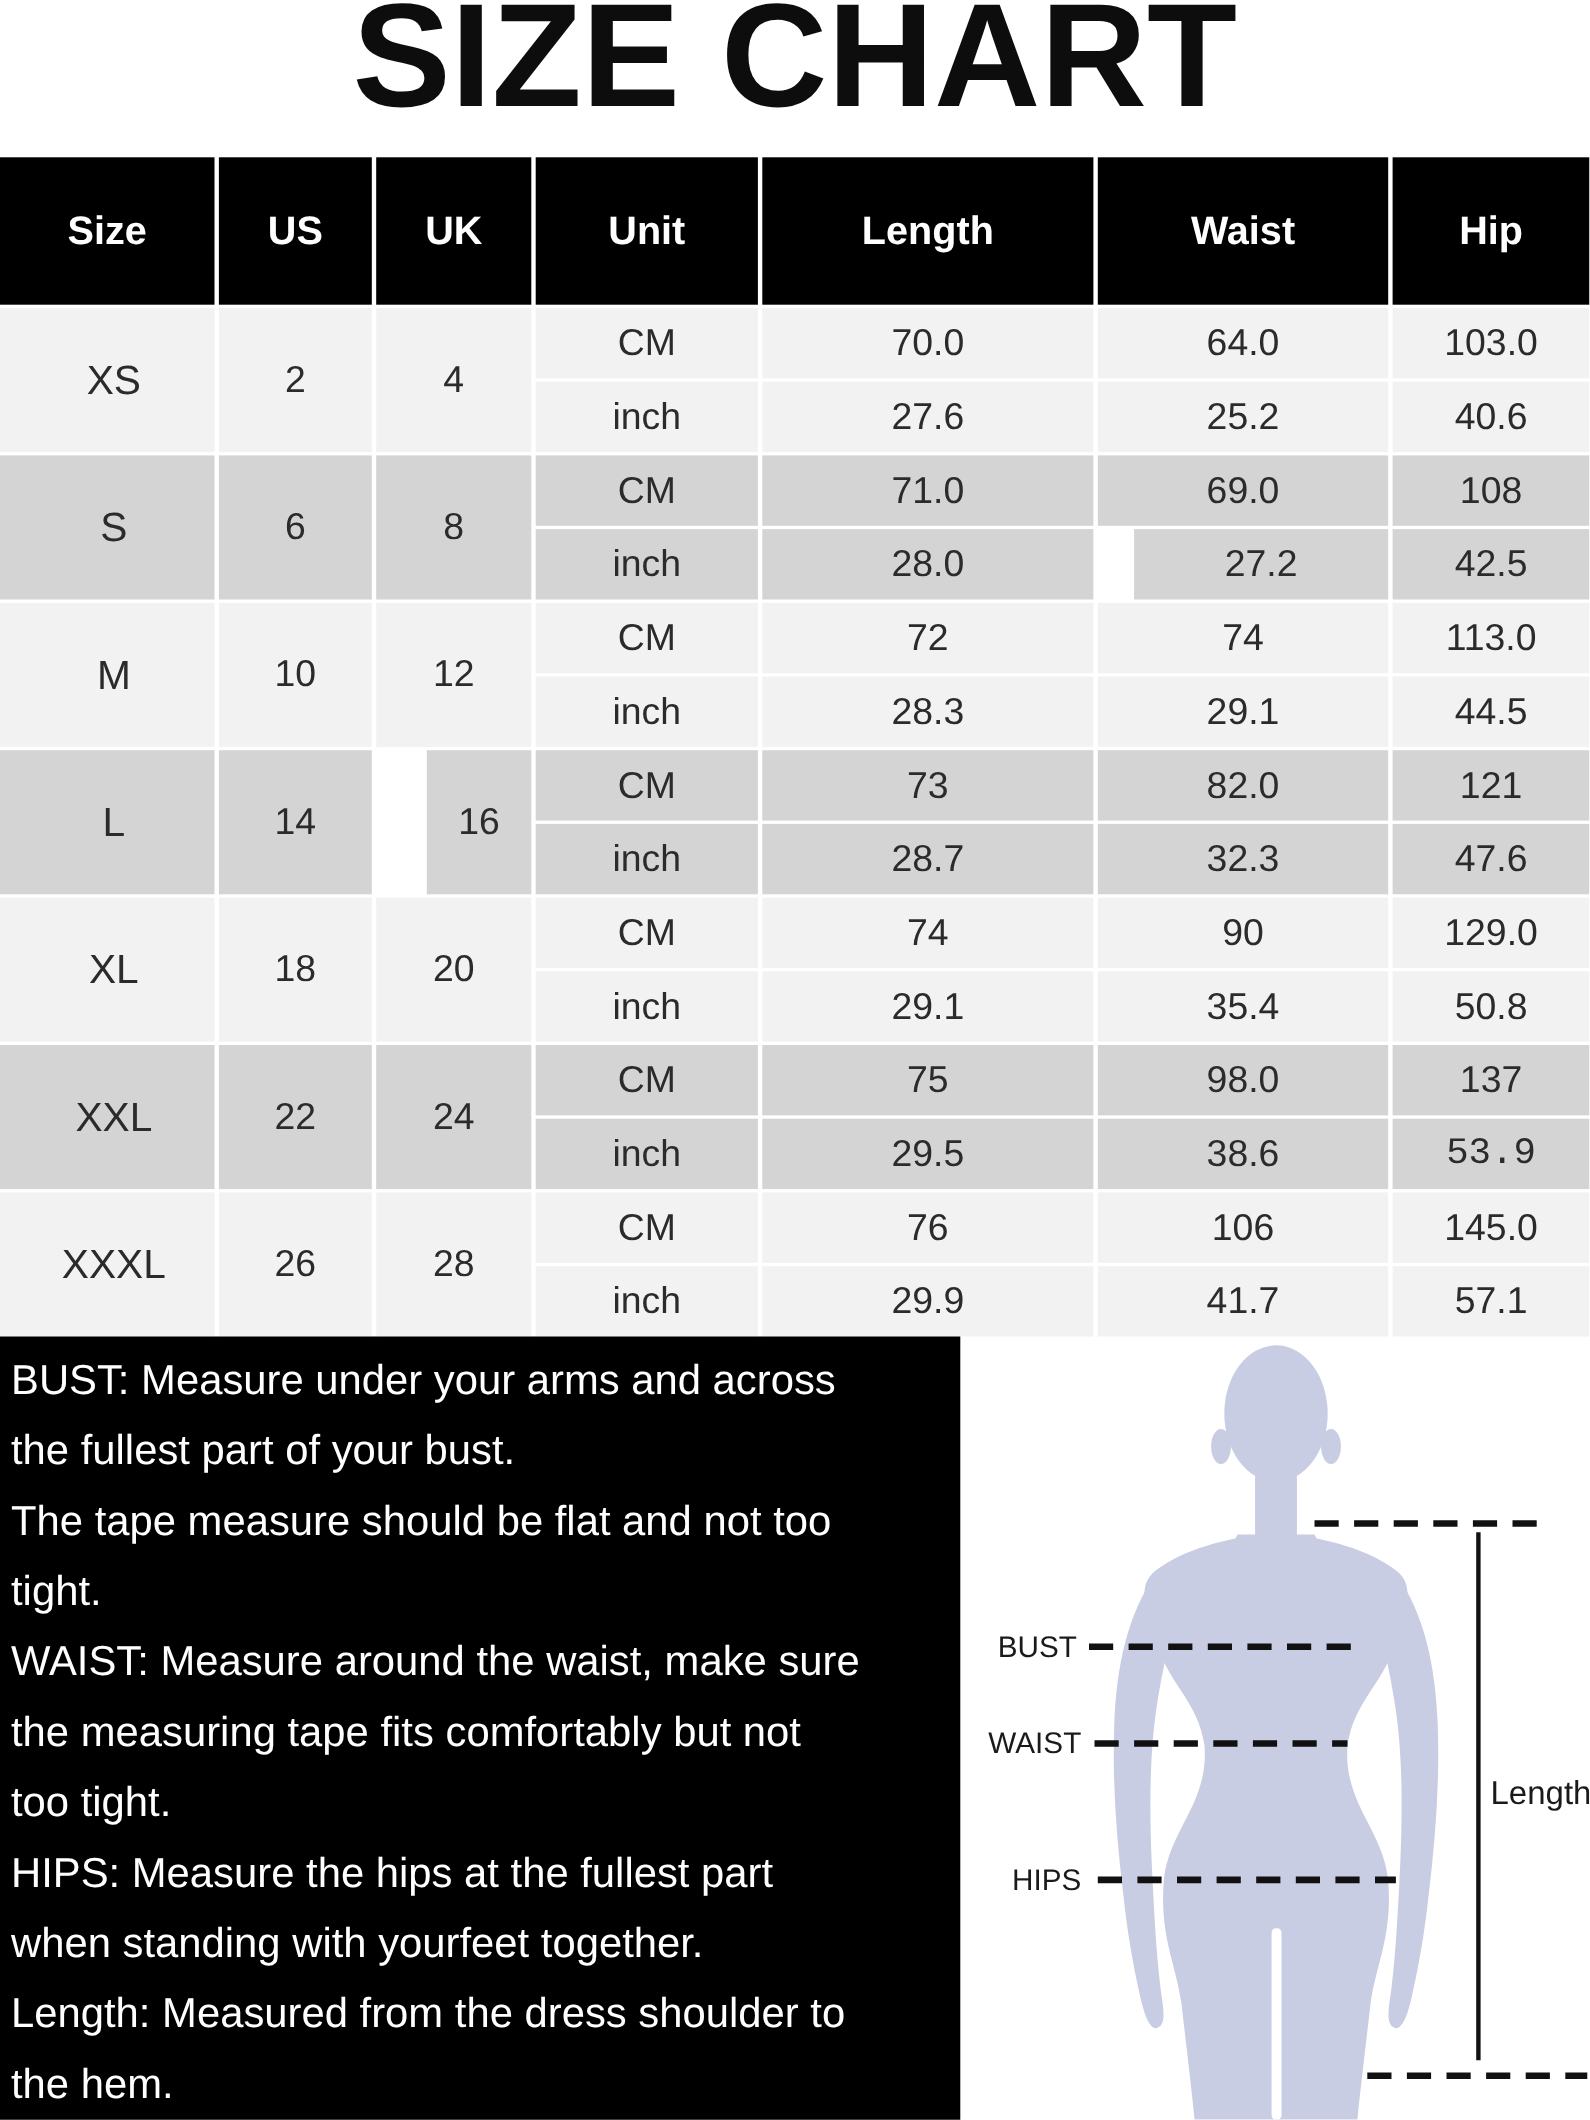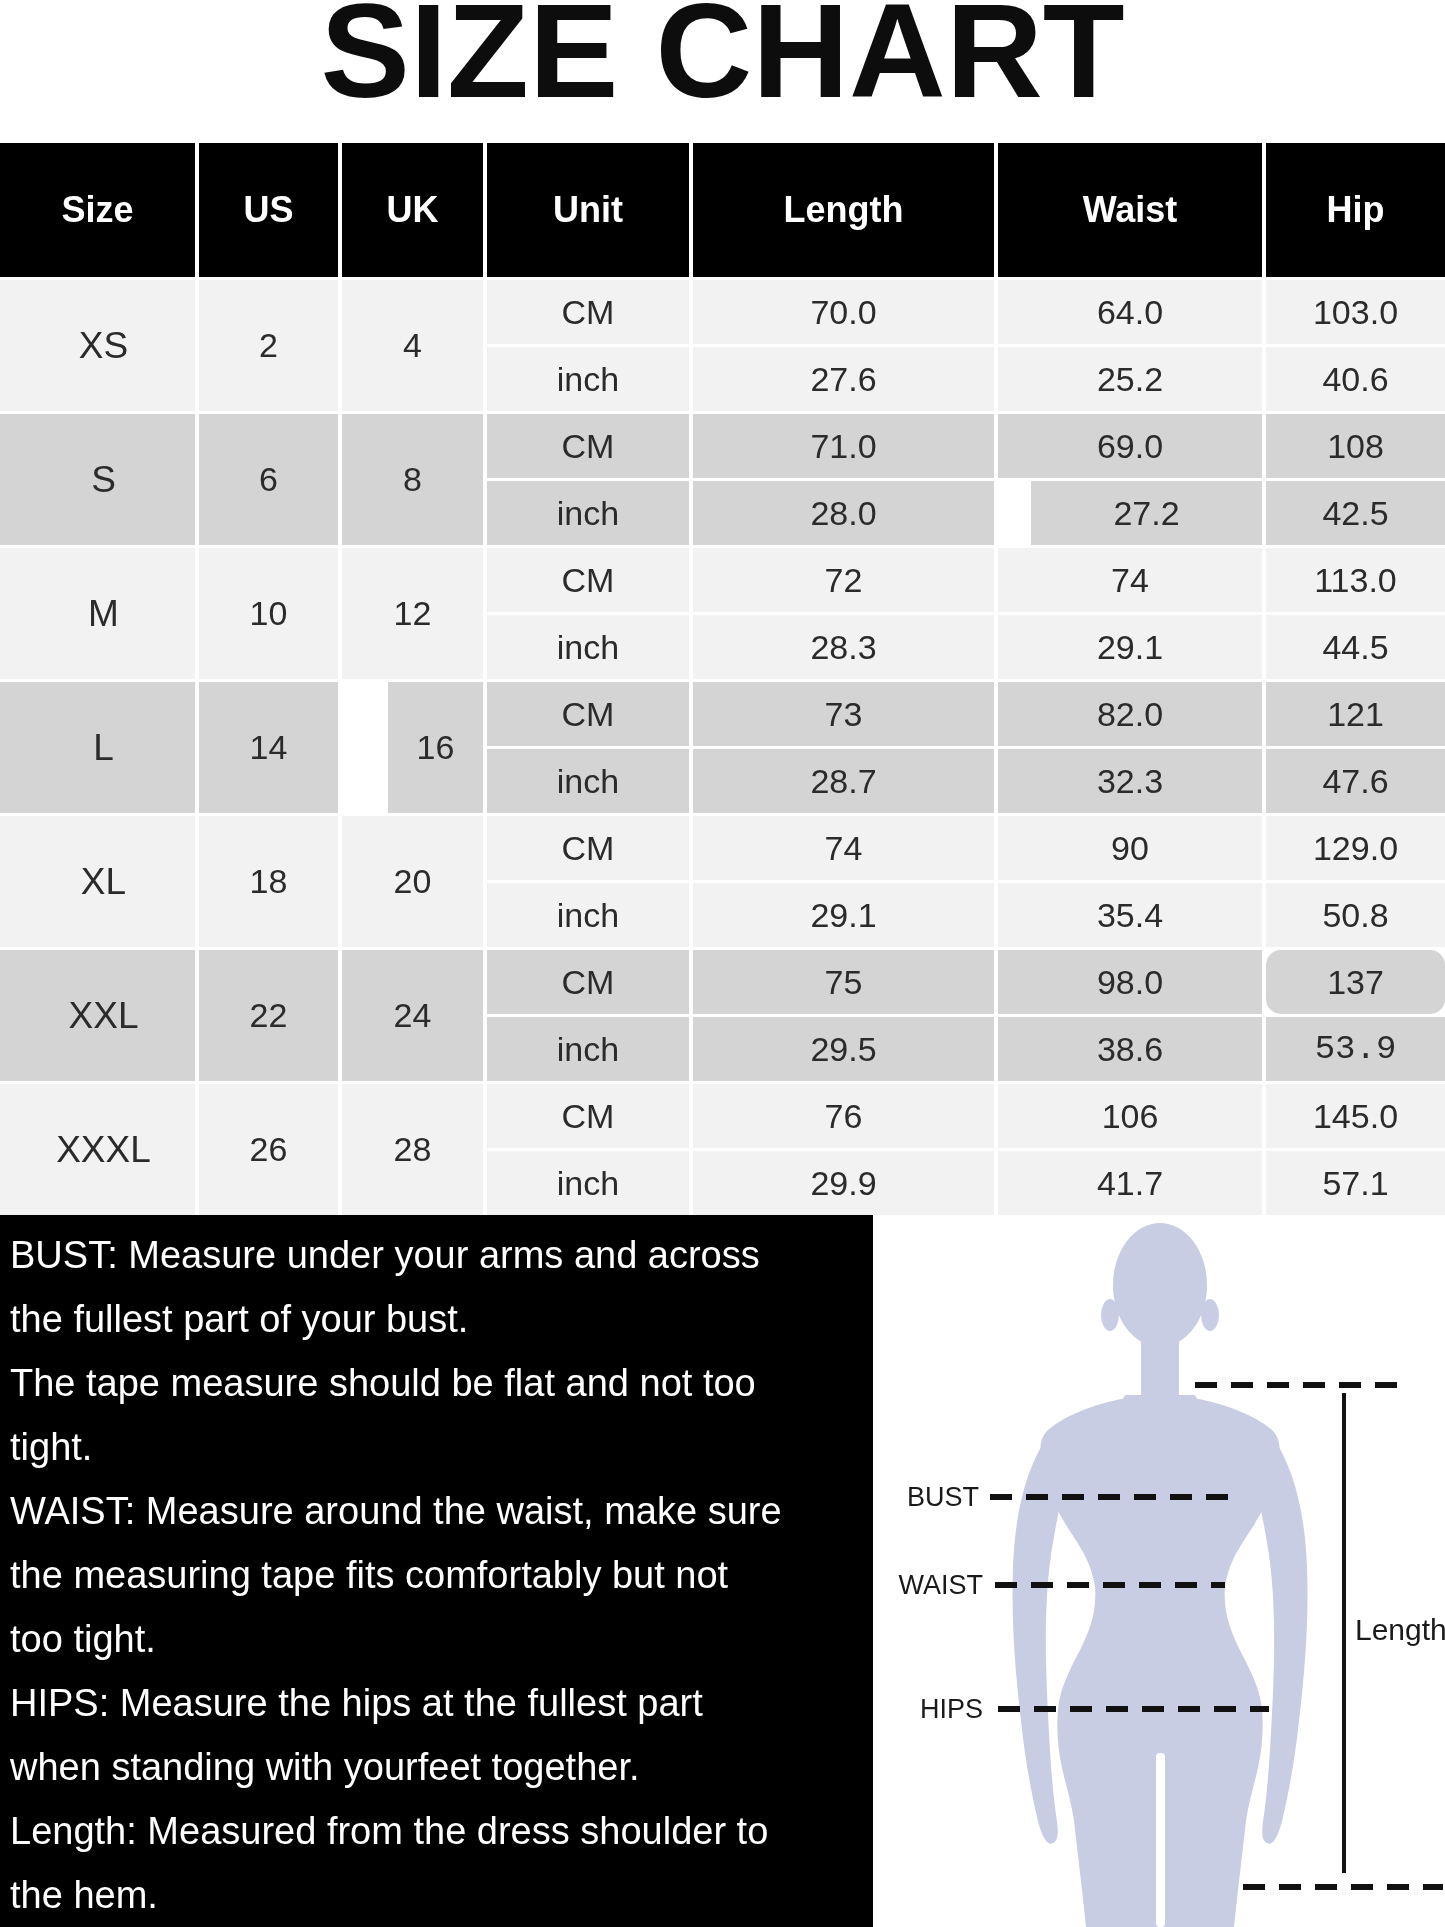--- a/index.html
+++ b/index.html
@@ -121,21 +121,21 @@
       <div class="cell light" style="grid-area: 11 / 4;">inch</div>
       <div class="cell light" style="grid-area: 11 / 5;">29.1</div>
       <div class="cell light" style="grid-area: 11 / 6;">35.4</div>
       <div class="cell light" style="grid-area: 11 / 7;">50.8</div>
       <div class="cell sizecell dark" style="grid-area: 12 / 1 / span 2;">XXL</div>
       <div class="cell dark" style="grid-area: 12 / 2 / span 2;">22</div>
       <div class="cell dark" style="grid-area: 12 / 3 / span 2;">24</div>
       <div class="cell dark" style="grid-area: 12 / 4;">CM</div>
       <div class="cell dark" style="grid-area: 12 / 5;">75</div>
       <div class="cell dark" style="grid-area: 12 / 6;">98.0</div>
-      <div class="cell dark" style="grid-area: 12 / 7; border-radius: 15px;">137</div>
+      <div class="cell dark" style="grid-area: 12 / 7;">137</div>
       <div class="cell dark" style="grid-area: 13 / 4;">inch</div>
       <div class="cell dark" style="grid-area: 13 / 5;">29.5</div>
       <div class="cell dark" style="grid-area: 13 / 6;">38.6</div>
       <div class="cell dark" style="grid-area: 13 / 7; font-family: Liberation Mono, monospace;">53.9</div>
       <div class="cell sizecell light" style="grid-area: 14 / 1 / span 2;">XXXL</div>
       <div class="cell light" style="grid-area: 14 / 2 / span 2;">26</div>
       <div class="cell light" style="grid-area: 14 / 3 / span 2;">28</div>
       <div class="cell light" style="grid-area: 14 / 4;">CM</div>
       <div class="cell light" style="grid-area: 14 / 5;">76</div>
       <div class="cell light" style="grid-area: 14 / 6;">106</div>

